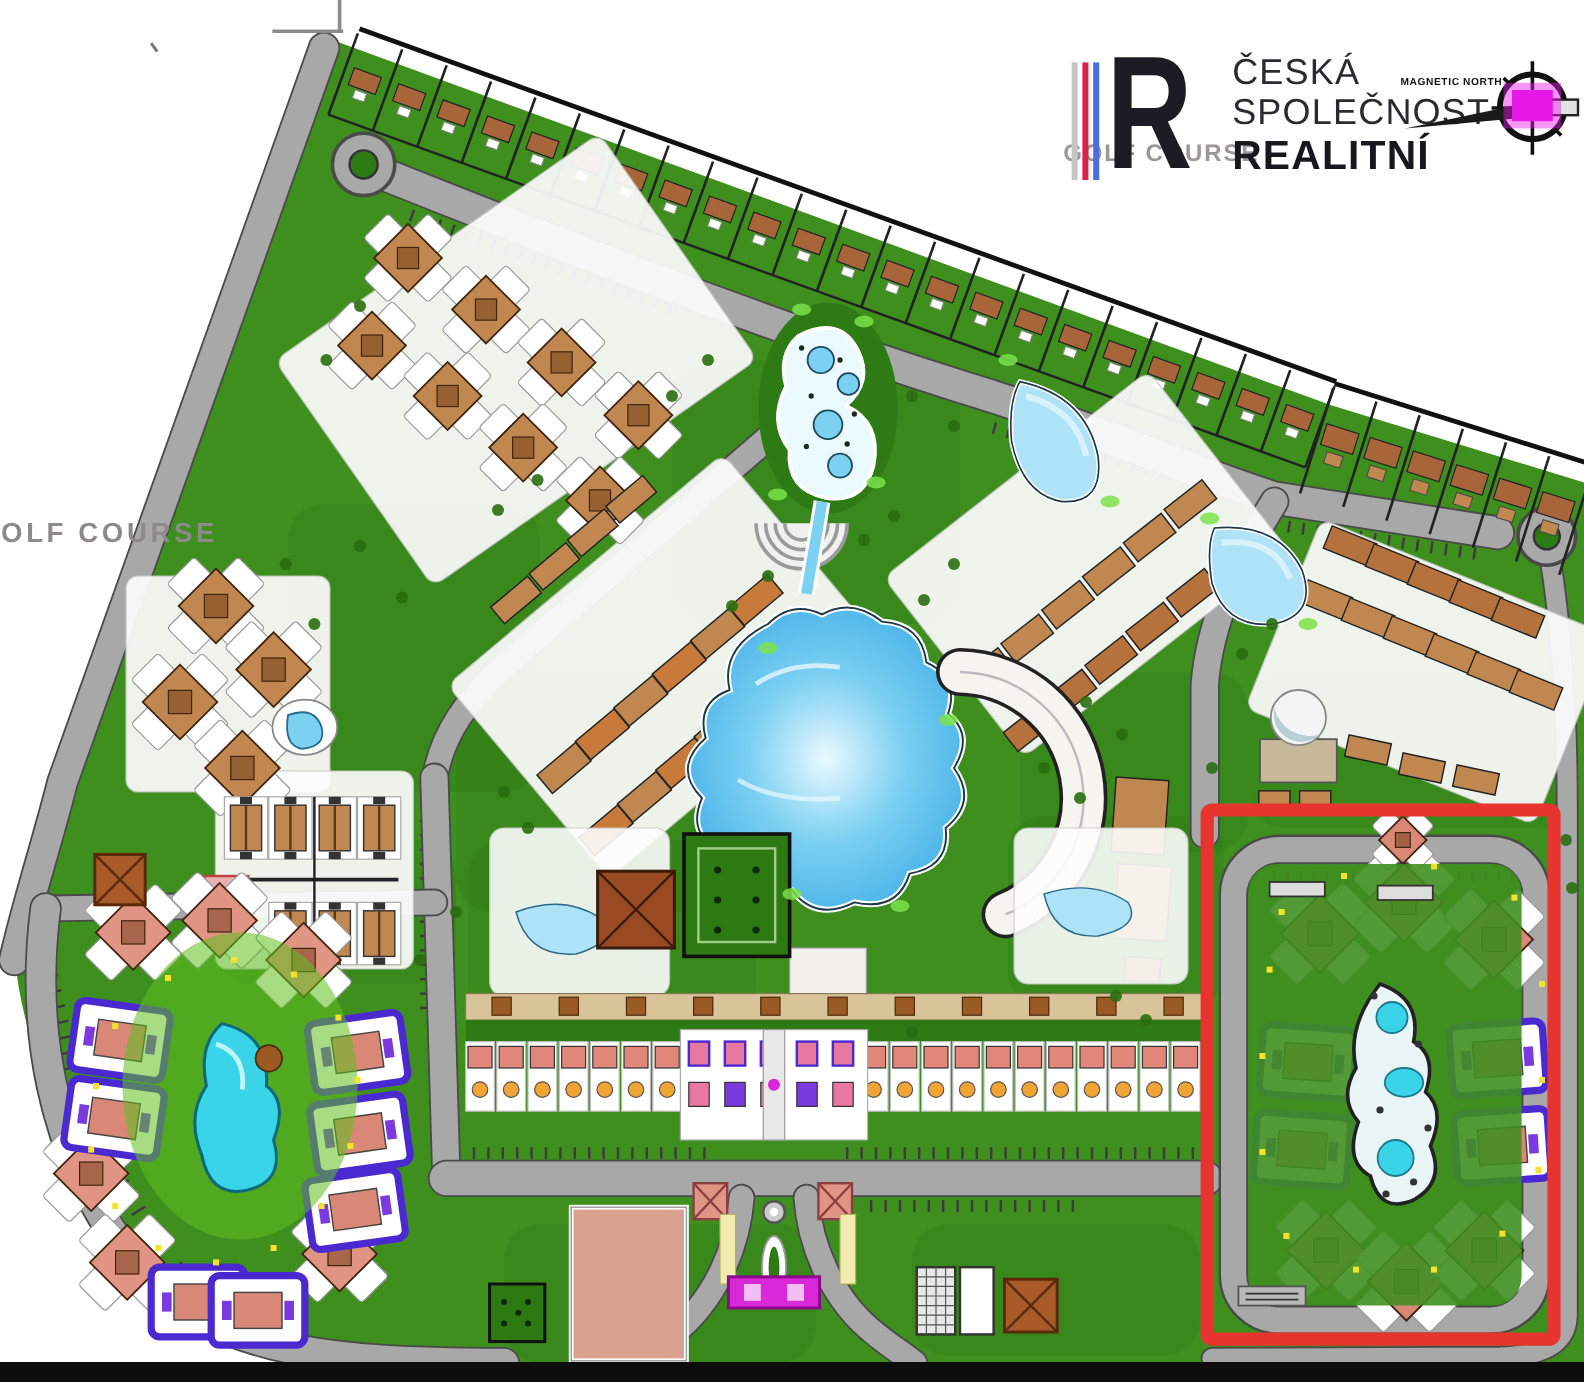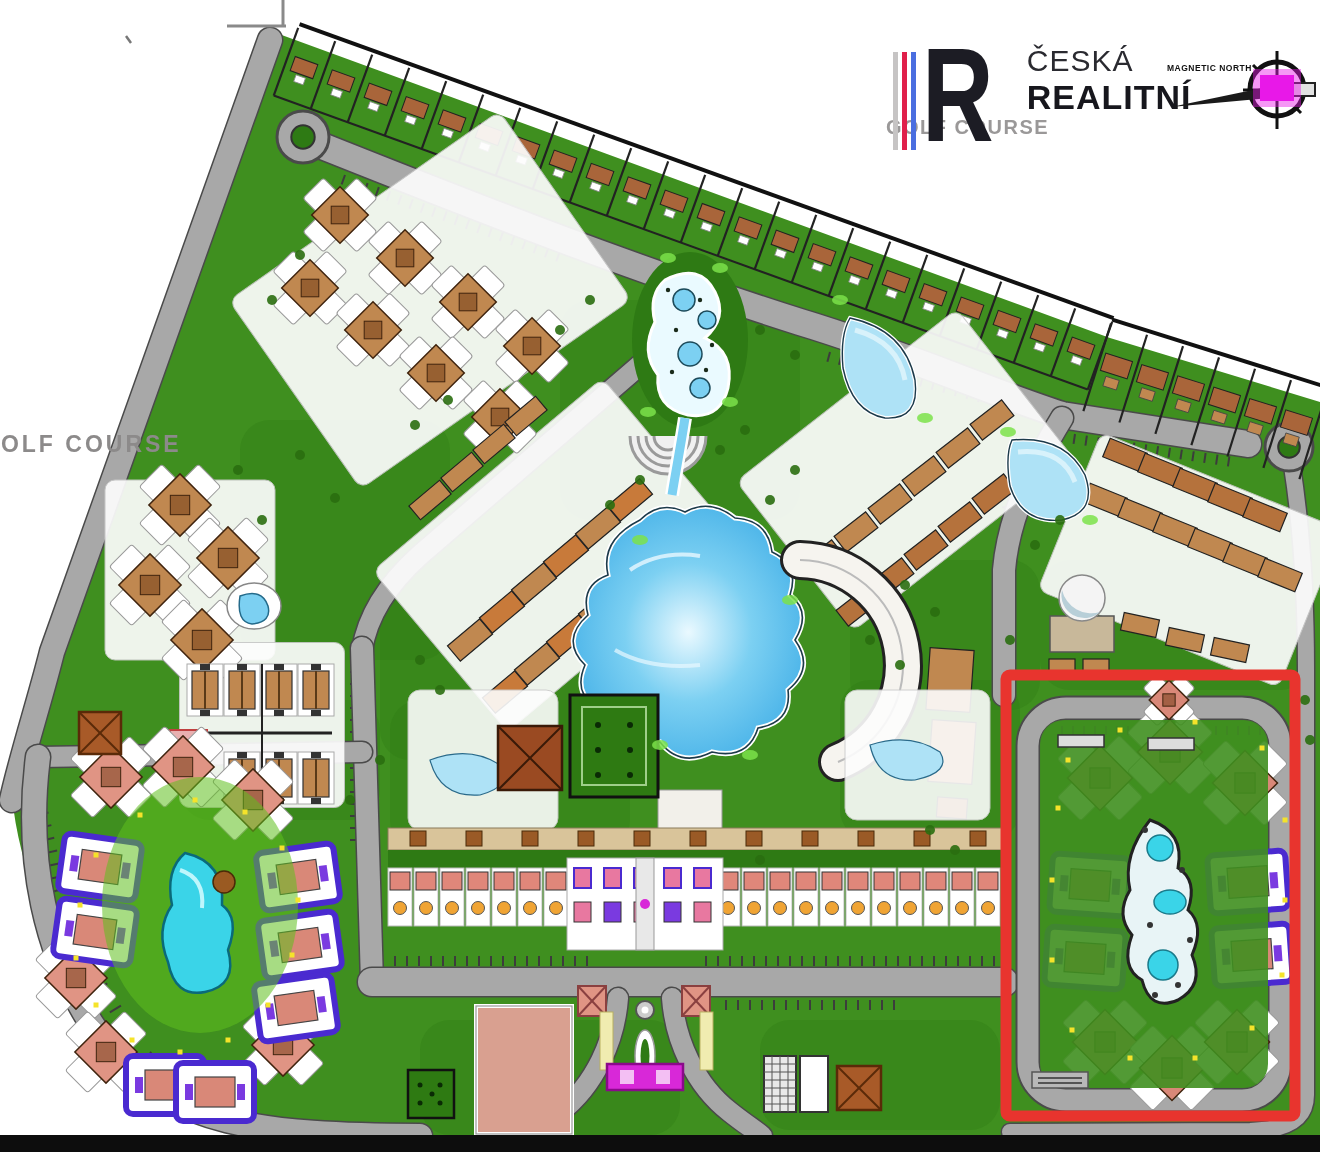--- a/index.html
+++ b/index.html
@@ -1347,20 +1347,21 @@
 
   <div class="logo">
     <div class="stripes">
       <i style="background: rgb(198, 196, 196);"></i>
       <i style="background: rgb(224, 32, 74);"></i>
       <i style="background: rgb(74, 110, 224);"></i>
     </div>
     <div class="logo-r" style="color: rgb(28, 28, 36);">R</div>
     <div class="logo-text">
       <span class="logo-line" style="color: rgb(42, 42, 48);">ČESKÁ</span>
+      <span class="logo-line" style="color: rgb(42, 42, 48);">SPOLEČNOST</span>
       <span class="logo-strong" style="color: rgb(23, 23, 29);">REALITNÍ</span>
     </div>
   </div>
 
   <svg class="compass" width="160" height="190" viewBox="0 0 160 190">
     <text id="compass-label" x="4" y="26" font-size="8.5" font-weight="bold" letter-spacing="0.5" fill="#111">MAGNETIC NORTH</text>
     <line x1="114" y1="6" x2="114" y2="84" stroke="#111" stroke-width="3"></line>
     <line x1="80" y1="45" x2="152" y2="45" stroke="#111" stroke-width="3"></line>
     <circle cx="114" cy="44" r="27" fill="none" stroke="#111" stroke-width="5"></circle>
     <line x1="95" y1="25" x2="90" y2="20" stroke="#111" stroke-width="3"></line>

